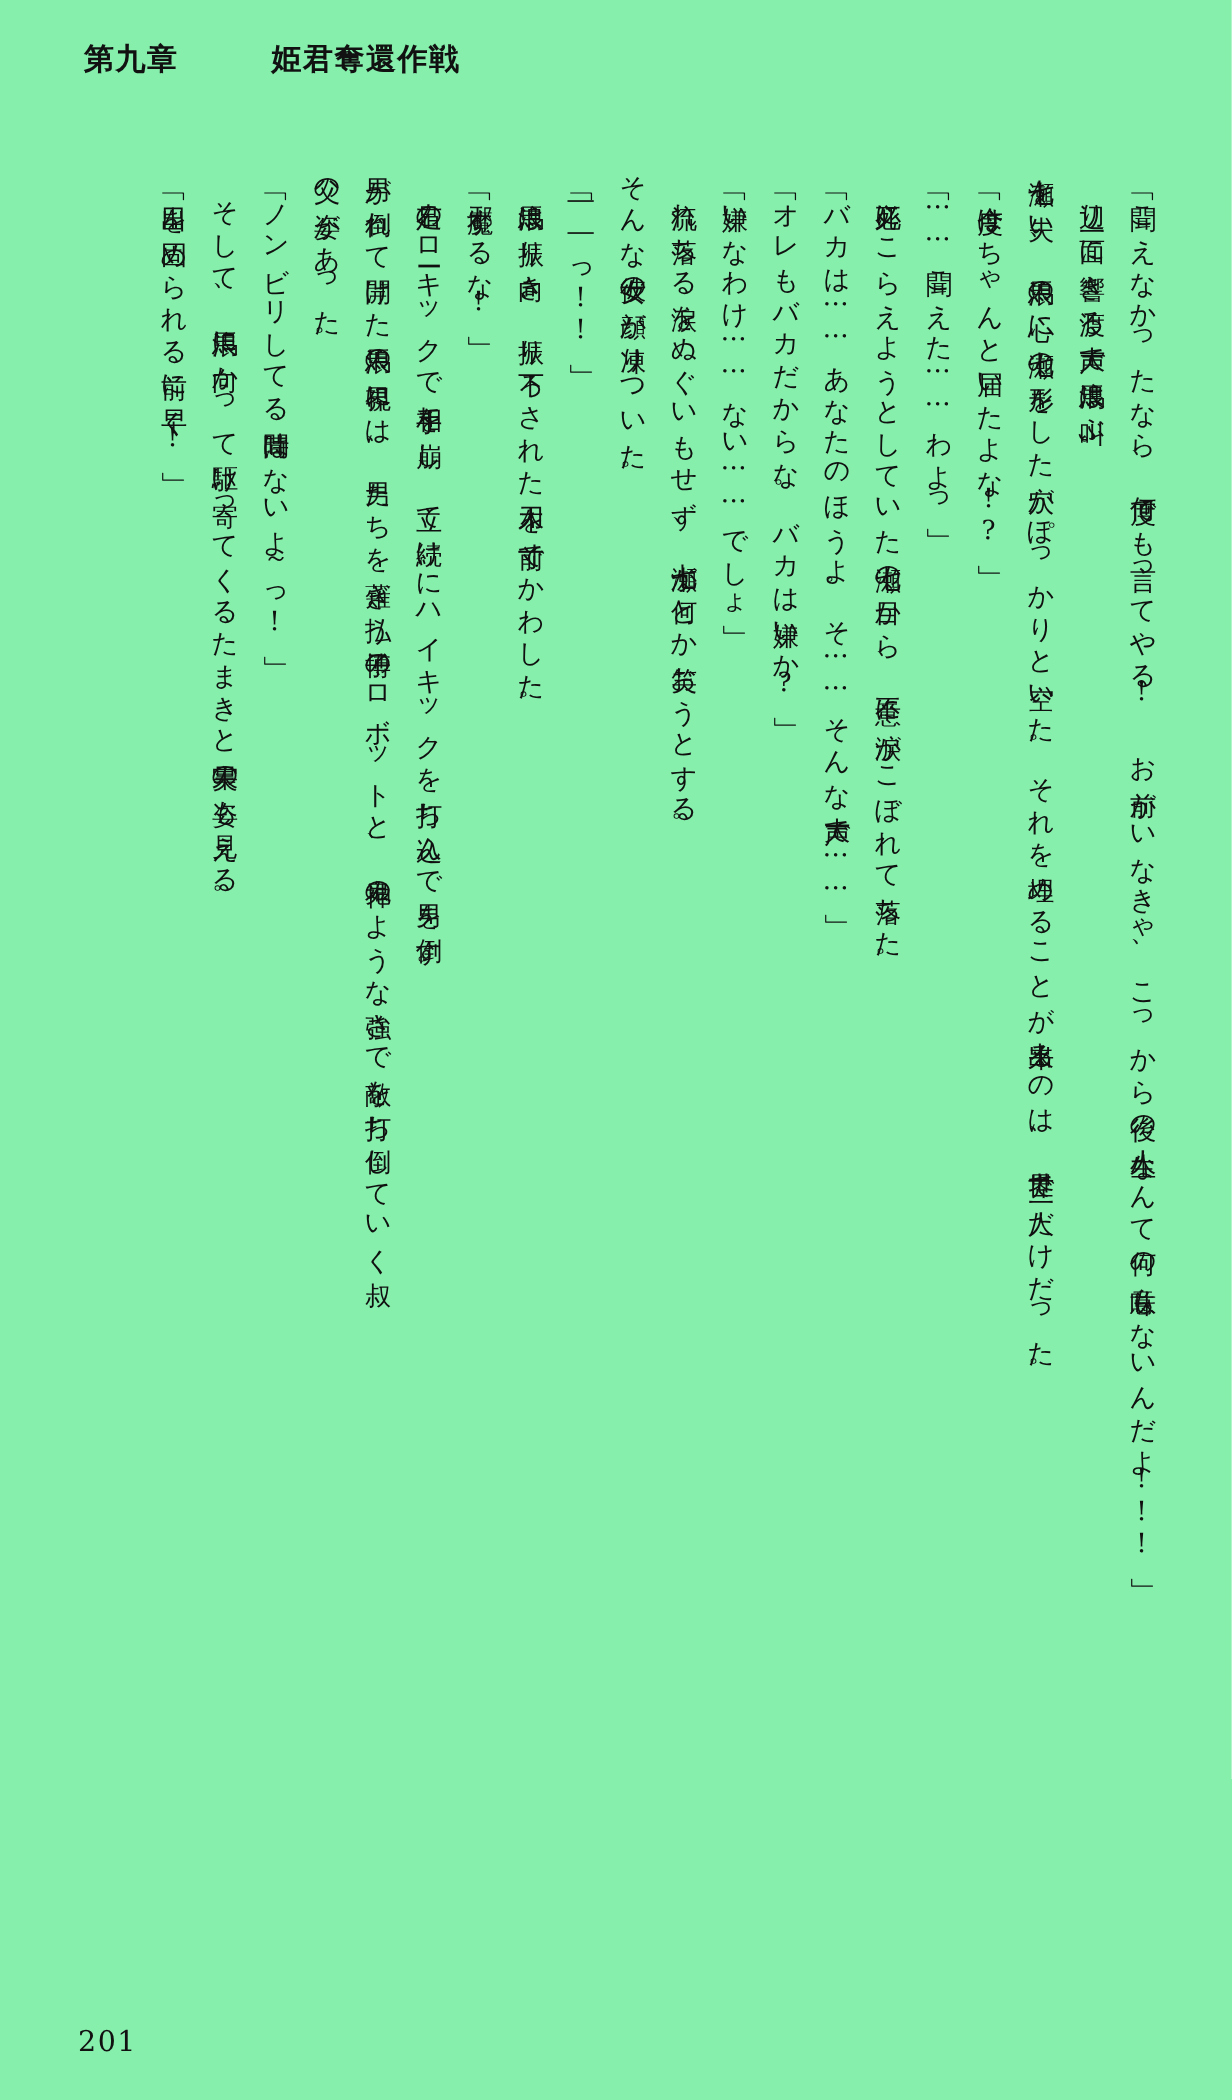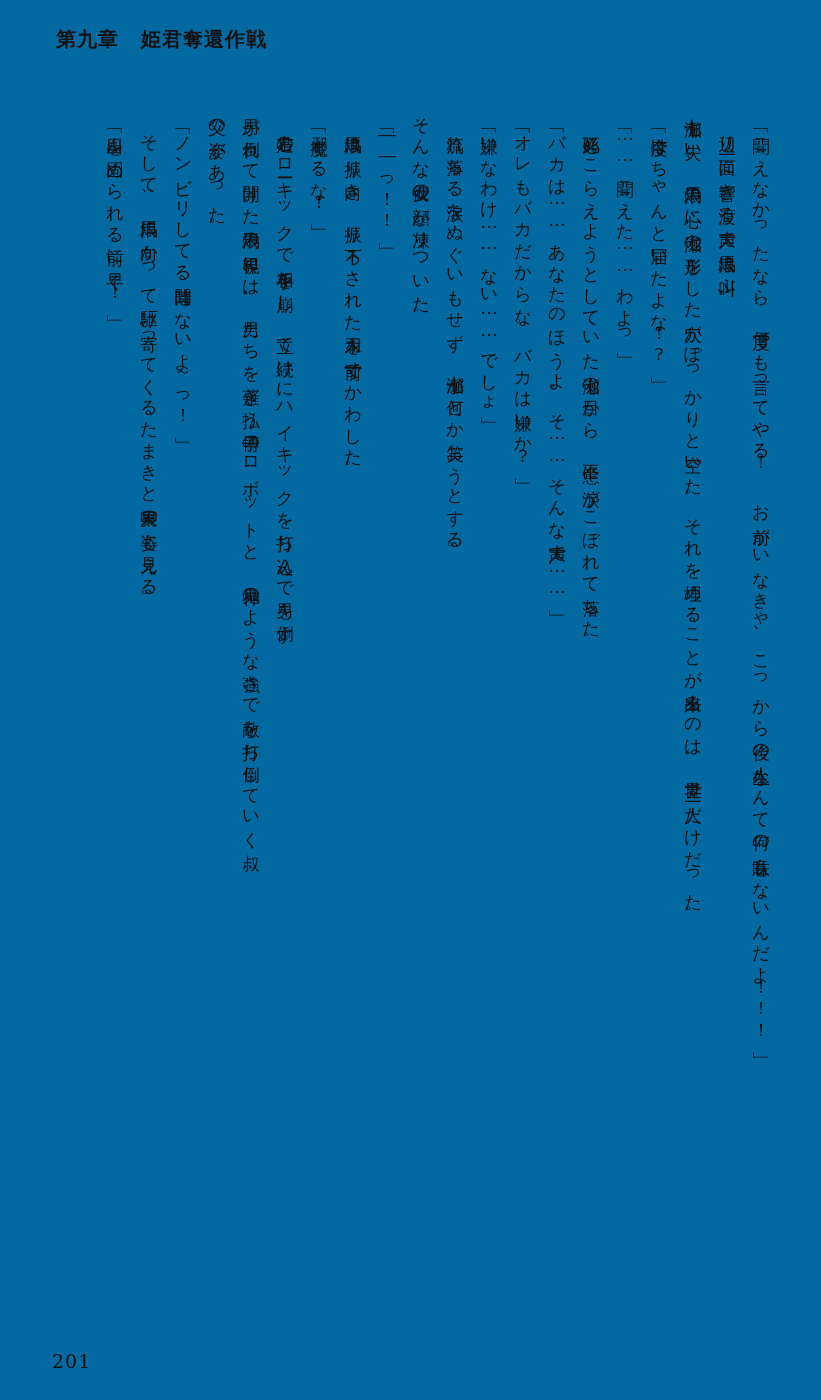--- a/index.html
+++ b/index.html
@@ -12,41 +12,42 @@
     height: 1400px;
     position: relative;
     font-family: "DejaVu Serif", "Liberation Serif", serif;
     color: #0d0d0d;
     overflow: hidden;
   }
 
   #page {
     position: absolute;
     inset: 0;
-    background: #0369a1;
+    background: #86efac;
   }
 
   
   .chapter-header {
     position: absolute;
     top: 26px;
     left: 56px;
     display: flex;
     align-items: baseline;
     gap: 22px;
     font-size: 20px;
     font-weight: 700;
     letter-spacing: 1px;
     color: #111;
   }
   .chapter-header .num {
     white-space: nowrap;
   }
   .chapter-header .title {
     white-space: nowrap;
+    margin-left: 40px;
   }
 
   
   .body-area {
     position: absolute;
     top: 105px;
     right: 52px;
     width: 726px;
     height: 1210px;
     display: flex;

